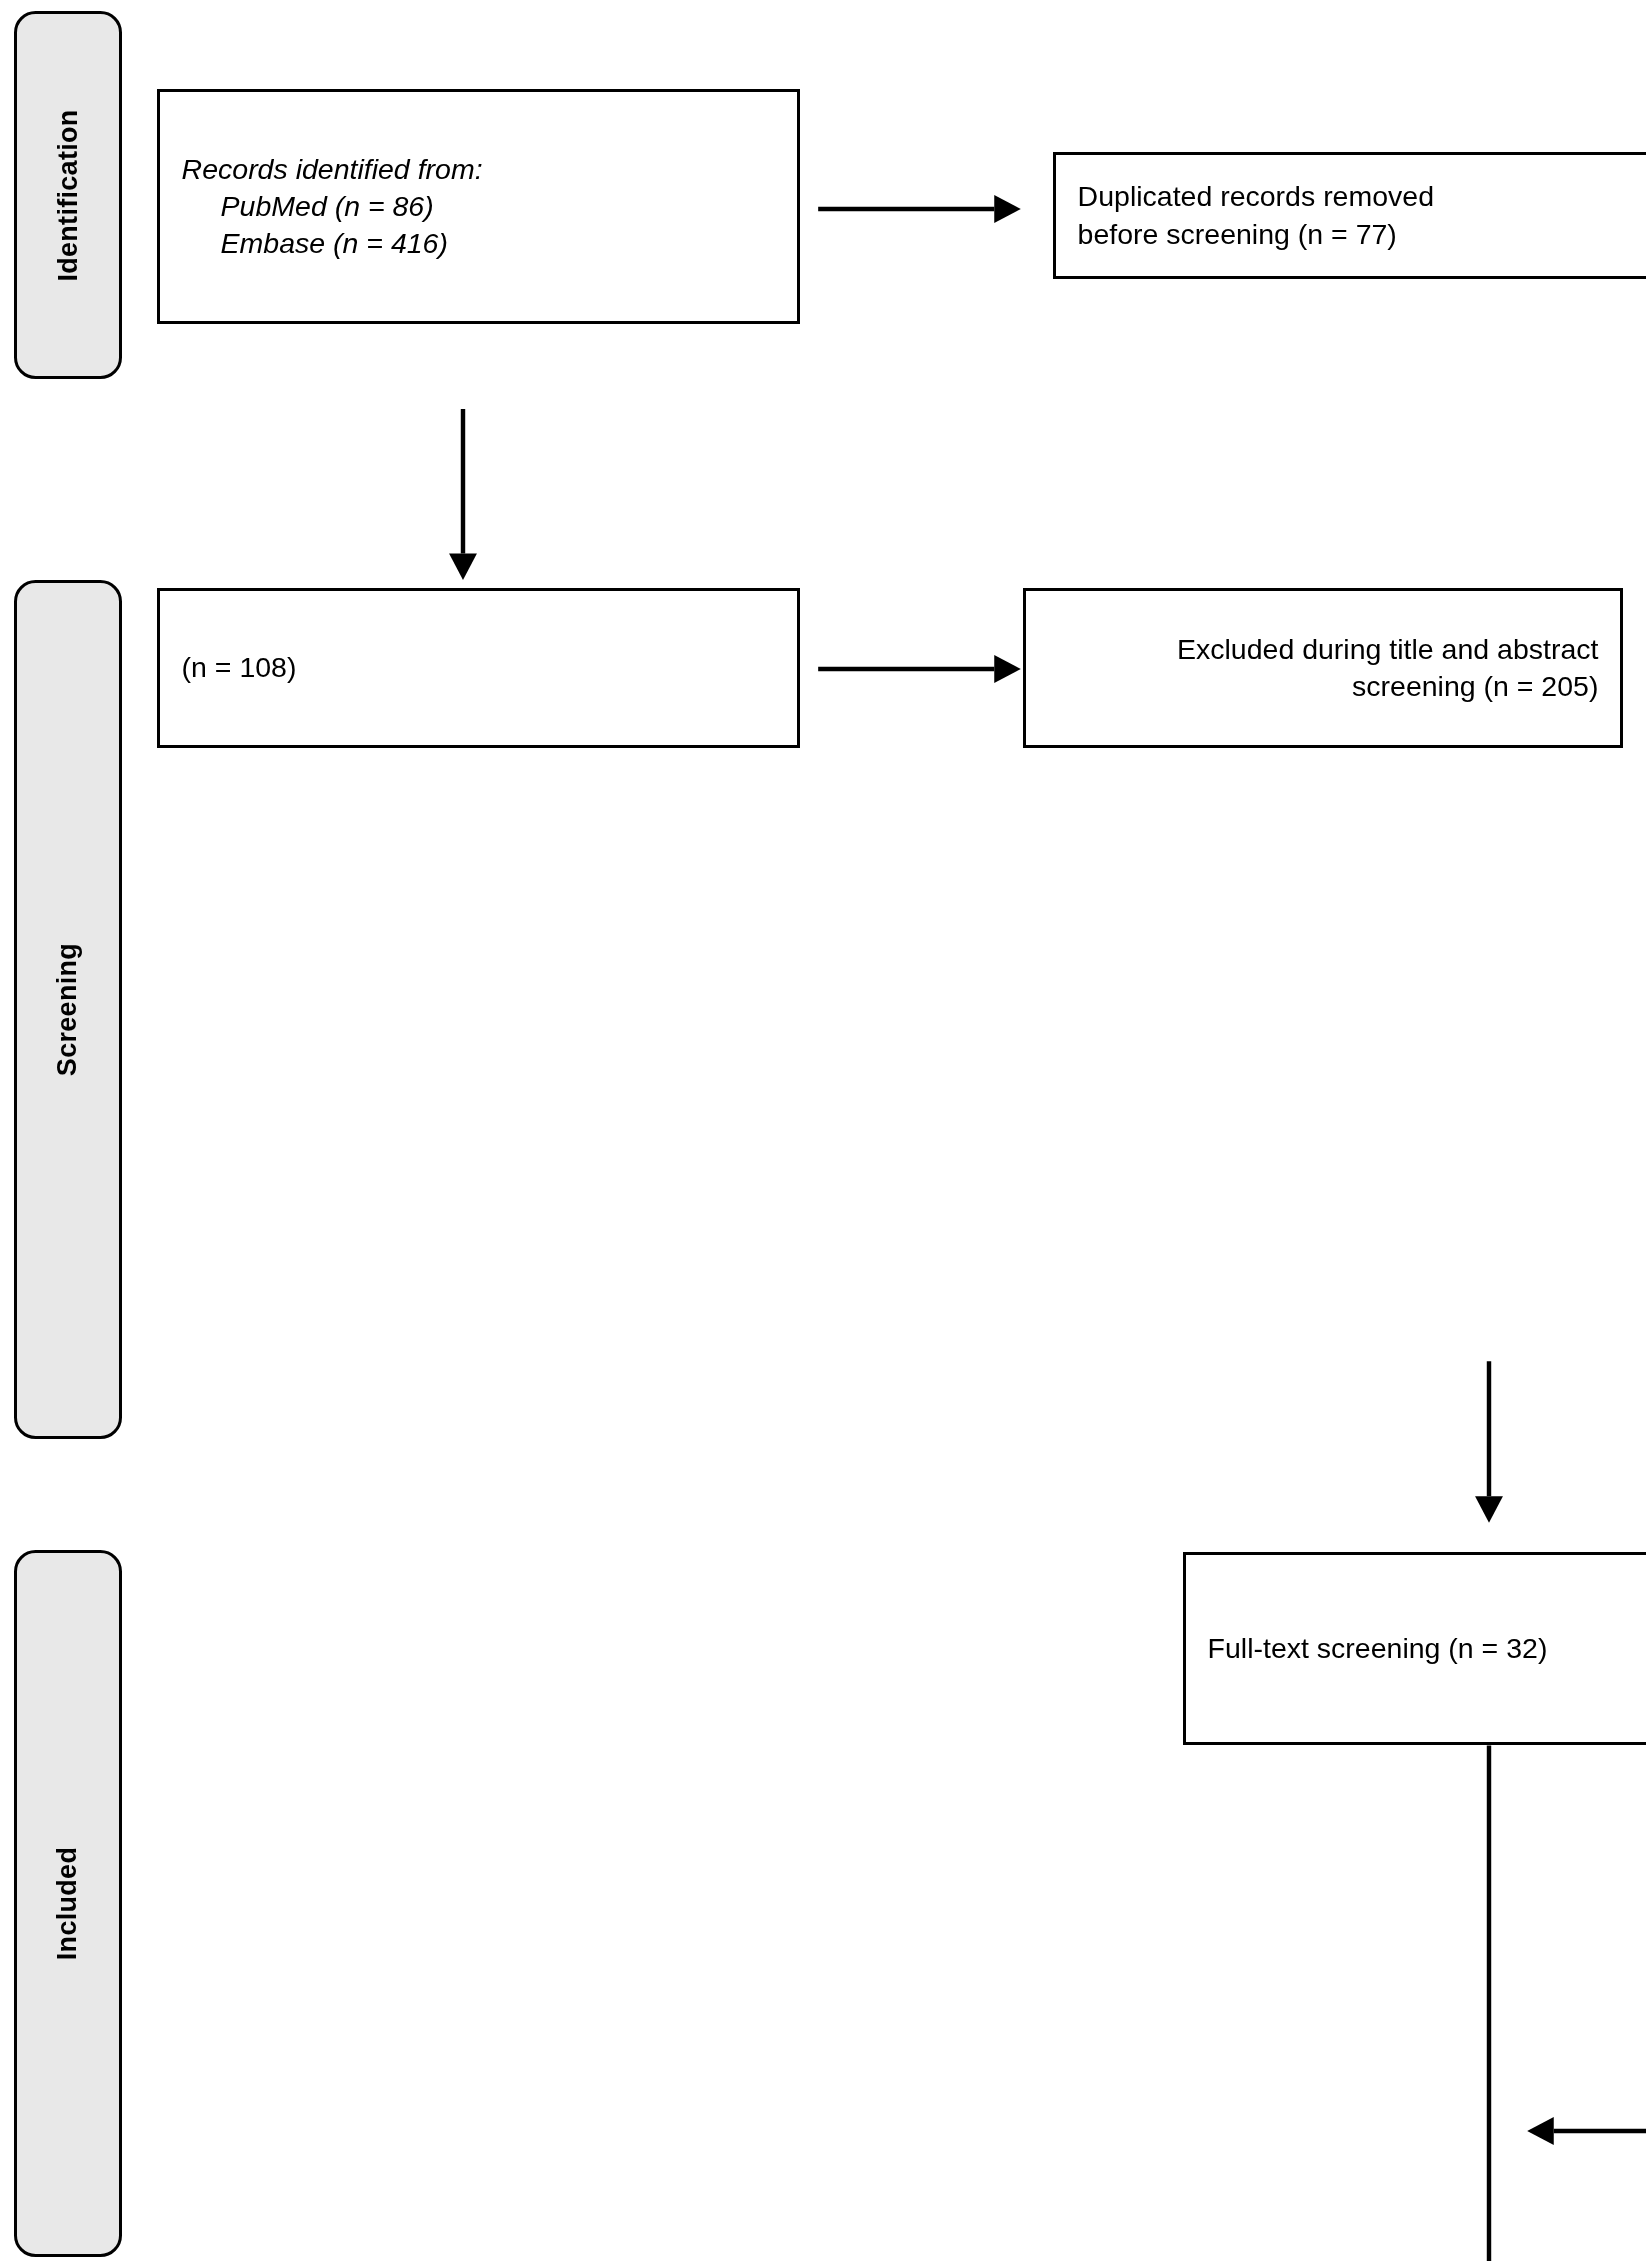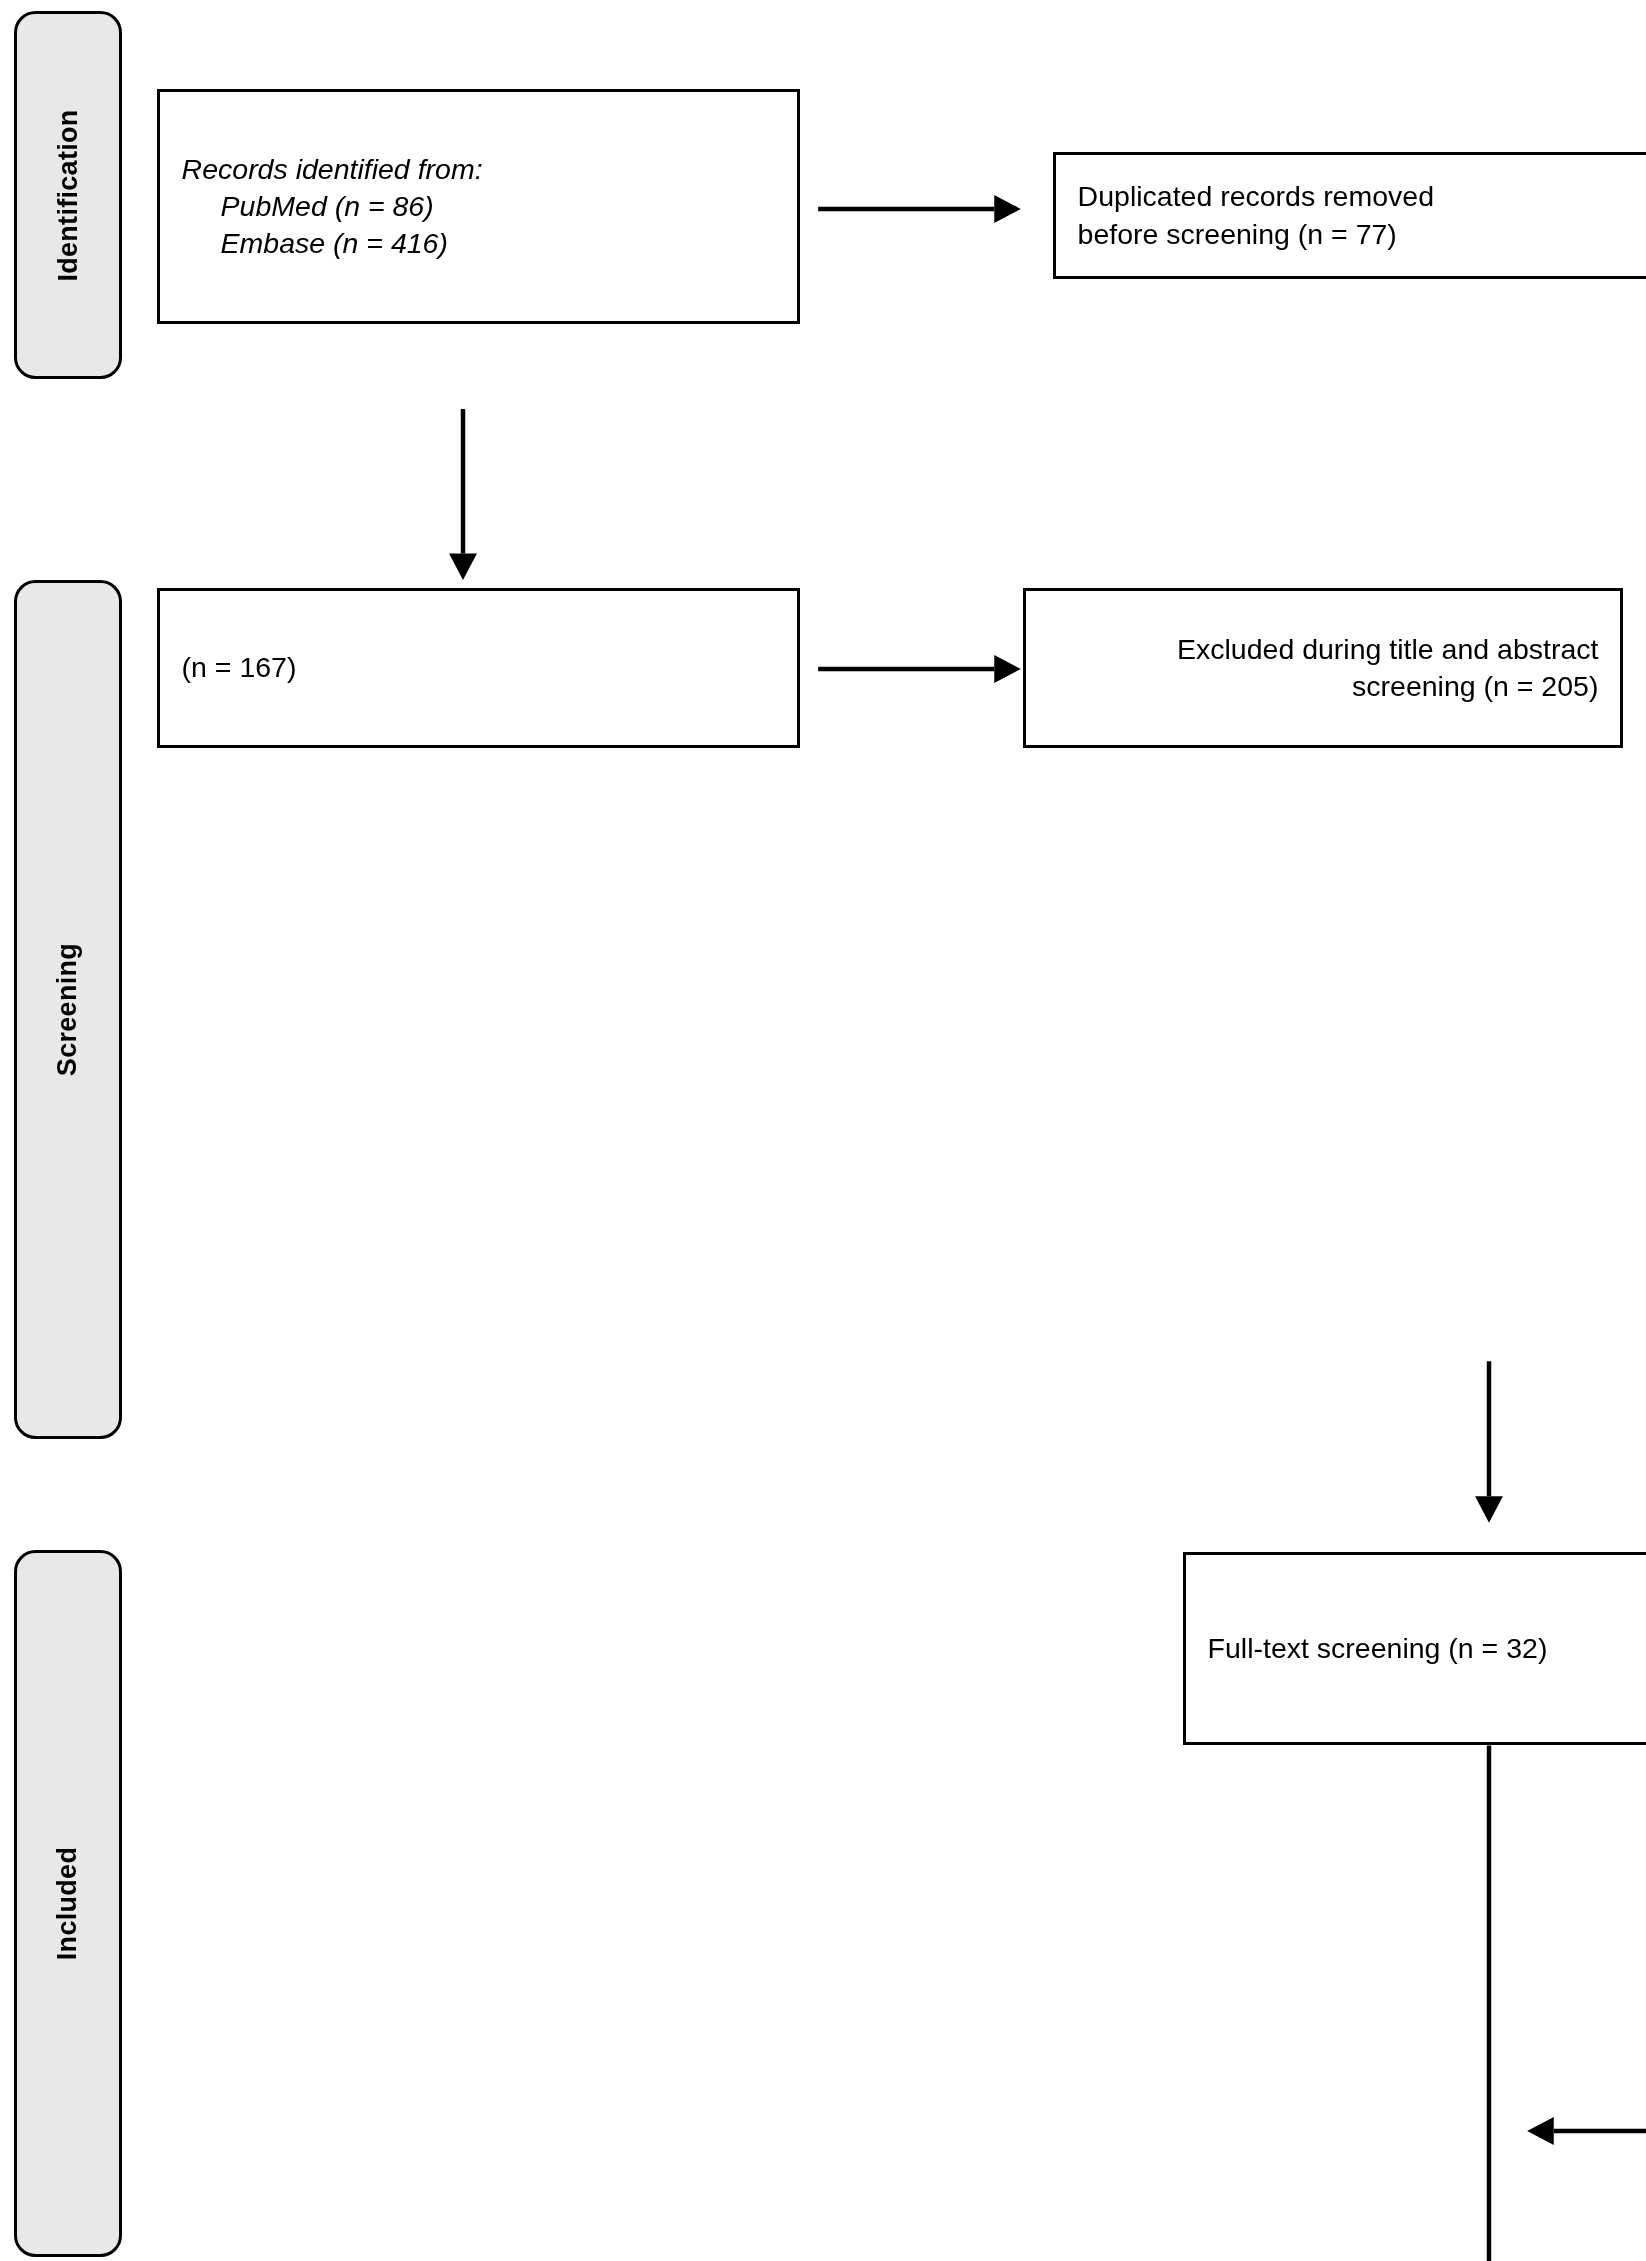--- a/index.html
+++ b/index.html
@@ -102,21 +102,21 @@
     <div class="line">Duplicated records removed</div>
     <div class="line">before screening (n = 77)</div>
   </div>
 
   <svg class="conn" style="left:444px; top:409px; width:38px; height:171px;" viewBox="0 0 60 270">
     <line x1="30" y1="0" x2="30" y2="228"></line>
     <polygon points="8,228 52,228 30,270"></polygon>
   </svg>
 
   <div class="flow-box" style="left:157px; top:588px; width:643px; height:160px;">
-    <div class="line">(n = 167)</div>
+    <div class="line">(n = 108)</div>
   </div>
 
   <svg class="conn" style="left:818px; top:650px; width:203px; height:38px;" viewBox="0 0 320 60">
     <line x1="0" y1="30" x2="278" y2="30"></line>
     <polygon points="278,8 320,30 278,52"></polygon>
   </svg>
 
   <div class="flow-box" style="left:1023px; top:588px; width:600px; height:160px;align-items:flex-end;">
     <div class="line">Excluded during title and abstract</div>
     <div class="line">screening (n = 205)</div>

